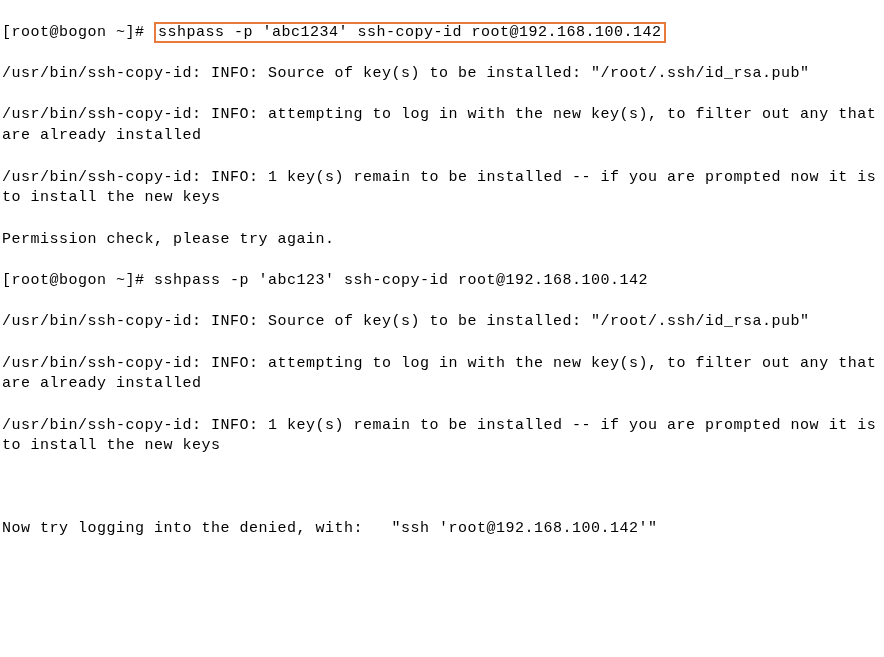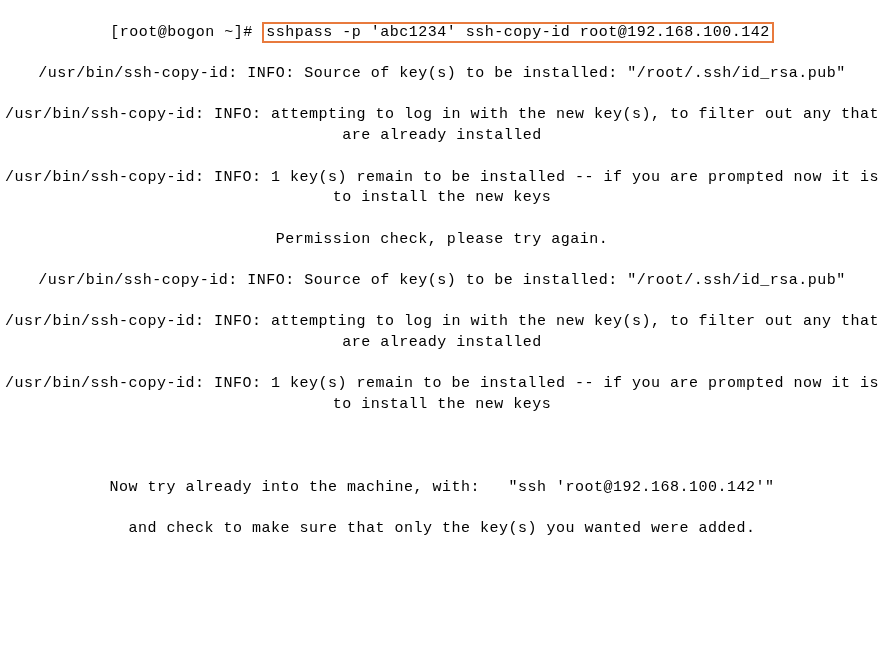--- a/index.html
+++ b/index.html
@@ -17,47 +17,46 @@
       width: 884px;
       position: relative;
       letter-spacing: 0.5px;
     }
     .terminal {
       white-space: pre-wrap;
       word-break: break-all;
     }
     .line {
       display: block;
-      text-align: center;
     }
     .prompt {
       display: inline;
     }
     .highlight-box {
       display: inline;
       border: 2px solid #e87a3d;
       padding: 0px 2px;
     }
   </style>
 </head>
 <body>
 
 <div class="terminal">
 <span class="line"><span class="prompt">[root@bogon ~]# </span><span class="highlight-box">sshpass -p 'abc1234' ssh-copy-id root@192.168.100.142</span></span>
 <span class="line">/usr/bin/ssh-copy-id: INFO: Source of key(s) to be installed: "/root/.ssh/id_rsa.pub"</span>
 <span class="line">/usr/bin/ssh-copy-id: INFO: attempting to log in with the new key(s), to filter out any that are already installed</span>
 <span class="line">/usr/bin/ssh-copy-id: INFO: 1 key(s) remain to be installed -- if you are prompted now it is to install the new keys</span>
 <span class="line">Permission check, please try again.</span>
+<span class="line"><span class="prompt">[root@bogon ~]# </span><span>sshpass -p 'abc123' ssh-copy-id root@192.168.100.142</span></span>
 <span class="line">/usr/bin/ssh-copy-id: INFO: Source of key(s) to be installed: "/root/.ssh/id_rsa.pub"</span>
 <span class="line">/usr/bin/ssh-copy-id: INFO: attempting to log in with the new key(s), to filter out any that are already installed</span>
 <span class="line">/usr/bin/ssh-copy-id: INFO: 1 key(s) remain to be installed -- if you are prompted now it is to install the new keys</span>
 <span class="line"></span>
 <span class="line"></span>
-<span class="line">Now try already into the machine, with:   "ssh 'root@192.168.100.142'"</span>
-<span class="line">and check to make sure that only the key(s) you wanted were added.</span>
+<span class="line">Now try logging into the denied, with:   "ssh 'root@192.168.100.142'"</span>
 <span class="line">&nbsp;</span>
 
 
 
 
 <span class="line"></span>
 
 <span class="line"></span>
 
 

